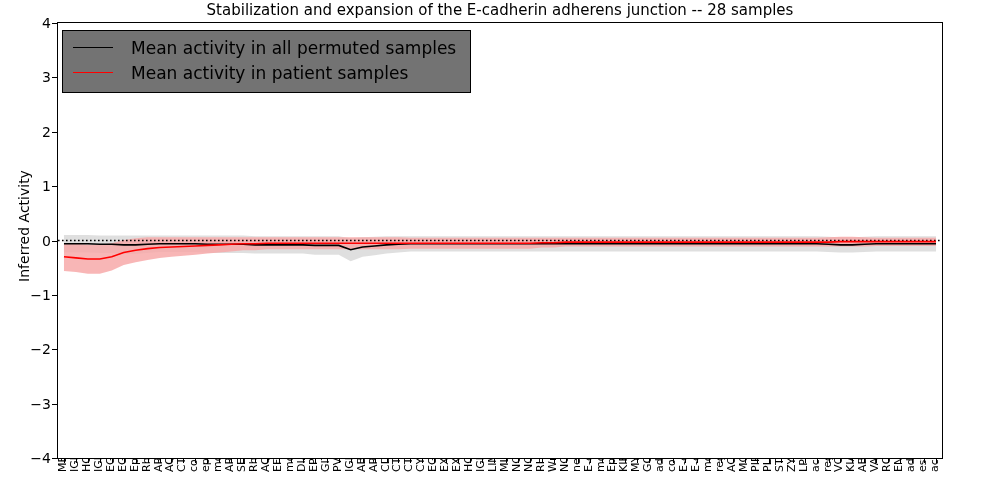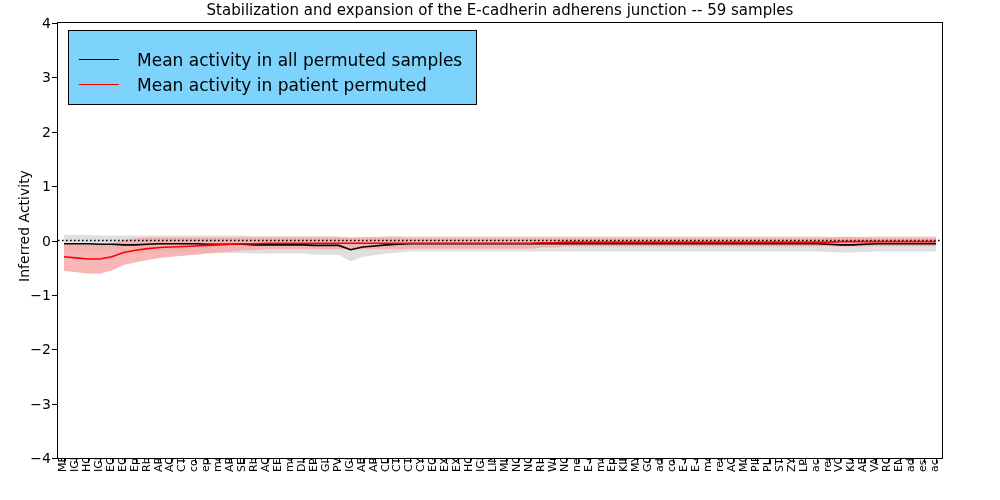--- a/index.html
+++ b/index.html
@@ -111,25 +111,25 @@
   .xtick-mark-top {
     position: absolute;
     top: 22px;
     width: 0;
     height: 4px;
     border-left: 1.1px solid #000000;
   }
   
   #legend {
     position: absolute;
-    left: 68px;
+    left: 62px;
     top: 30px;
     border: 1.2px solid #000000;
-    background: #7dd3fc;
-    padding: 16px 14px 7px 10px;
+    background: #737373;
+    padding: 4px 14px 7px 10px;
     box-sizing: border-box;
   }
   .legend-row {
     display: flex;
     align-items: center;
     height: 25px;
   }
   .legend-swatch {
     width: 40px;
     height: 0;
@@ -140,21 +140,21 @@
     font-size: 17px;
     color: #000000;
     white-space: nowrap;
   }
 </style>
 </head>
 <body>
 
 <div id="figure">
 
-  <div id="chart-title">Stabilization and expansion of the E-cadherin adherens junction -- 59 samples</div>
+  <div id="chart-title">Stabilization and expansion of the E-cadherin adherens junction -- 28 samples</div>
 
   <div id="ylabel">Inferred Activity</div>
 
   <div id="y-ticks">
       <div class="ytick-label" style="top: 16px;">4</div>
       <div class="ytick-mark" style="top: 23px;"></div>
       <div class="ytick-mark-right" style="top: 23px;"></div>
       <div class="ytick-label" style="top: 70.375px;">3</div>
       <div class="ytick-mark" style="top: 77.375px;"></div>
       <div class="ytick-mark-right" style="top: 77.375px;"></div>
@@ -421,18 +421,18 @@
     </svg>
   </div>
 
   <div id="legend">
     <div class="legend-row">
       <div class="legend-swatch" style="border-top:1.6px solid #000000;"></div>
       <div class="legend-text">Mean activity in all permuted samples</div>
     </div>
     <div class="legend-row">
       <div class="legend-swatch" style="border-top:1.6px solid #ff0000;"></div>
-      <div class="legend-text">Mean activity in patient permuted</div>
+      <div class="legend-text">Mean activity in patient samples</div>
     </div>
   </div>
 
 
 </div>
 
 </body></html>

